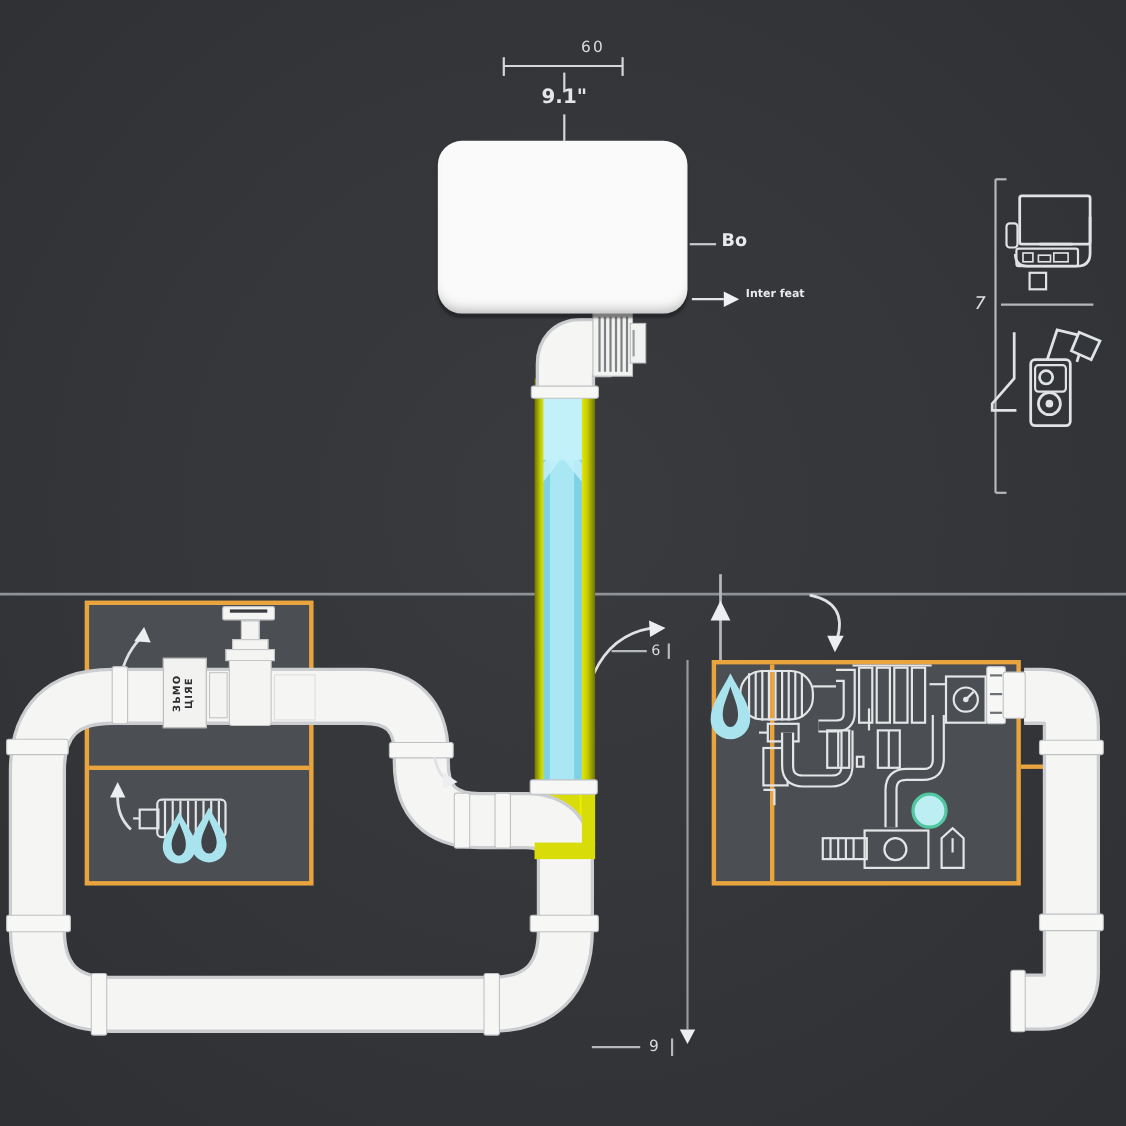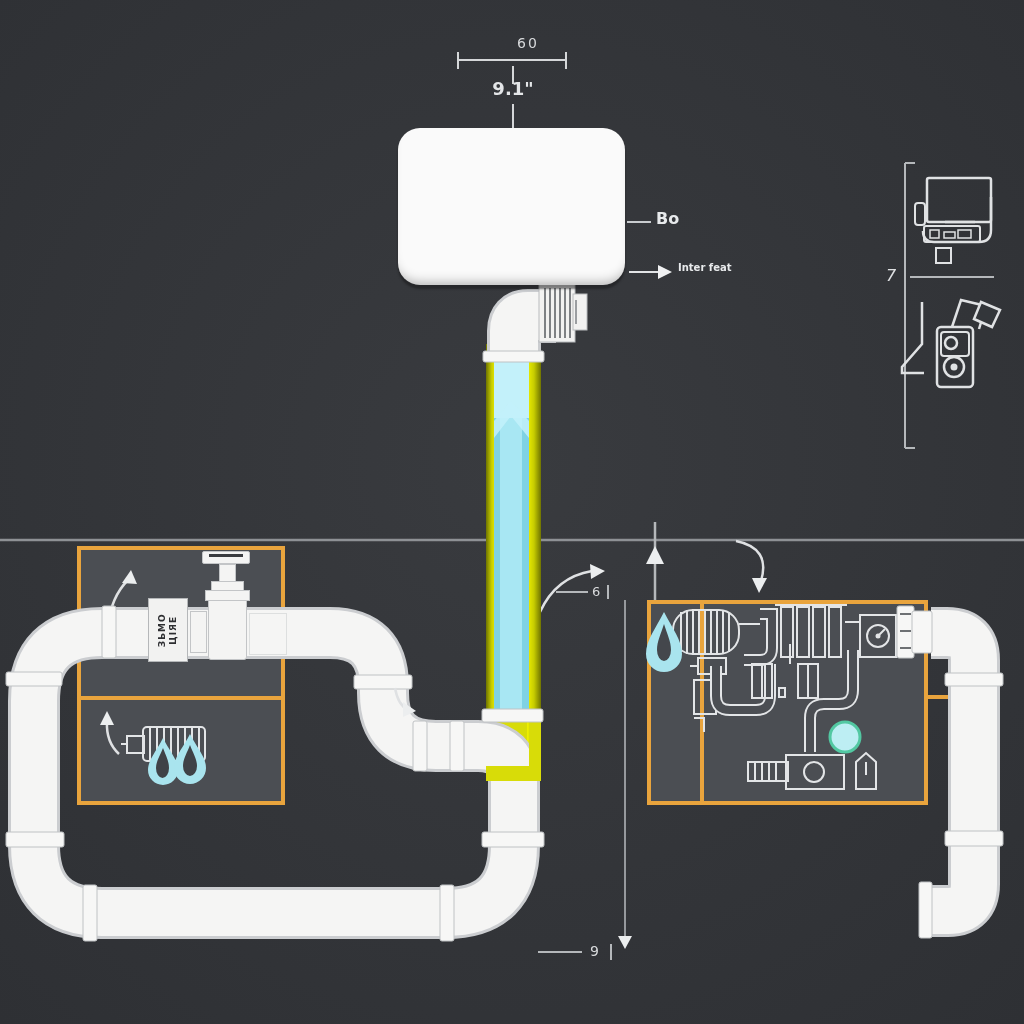--- a/index.html
+++ b/index.html
@@ -292,21 +292,21 @@
   <div class="white-part" style="left:190px;top:611px;width:17px;height:42px;"></div>
 
   <div class="white-part" style="left:202px;top:551px;width:48px;height:13px;border-radius:2px;"></div>
   <div class="abs" style="left:209px;top:554px;width:34px;height:3px;background:#3a3c40;"></div>
   <div class="white-part" style="left:219px;top:564px;width:17px;height:19px;"></div>
   <div class="white-part" style="left:211px;top:581px;width:33px;height:10px;"></div>
   <div class="white-part" style="left:205px;top:590px;width:45px;height:11px;"></div>
   <div class="white-part" style="left:208px;top:600px;width:39px;height:60px;border-radius:0 0 3px 3px;"></div>
   <div class="abs" style="left:249px;top:613px;width:38px;height:42px;border:1.5px solid #cfd2d4;opacity:.65;"></div>
 
-  <div class="lbl" style="left:474px;top:36px;width:108px;text-align:center;font-size:14px;letter-spacing:2px;color:#d8dadc;">60</div>
+  <div class="lbl" style="left:485px;top:36px;width:108px;text-align:center;font-size:14px;letter-spacing:2px;color:#d8dadc;">60</div>
   <div class="lbl" style="left:462px;top:80px;width:102px;text-align:center;font-size:18px;font-weight:bold;color:#e4e6e8;">9.1"</div>
   <div class="lbl" style="left:656px;top:211px;font-size:16px;font-weight:bold;">Bo</div>
   <div class="lbl" style="left:678px;top:263px;font-size:10px;font-weight:600;">Inter feat</div>
   <div class="lbl" style="left:592px;top:585px;font-size:13px;color:#d8dadc;">6</div>
   <div class="lbl" style="left:886px;top:268px;font-size:16px;font-style:italic;color:#dfe1e3;">7</div>
   <div class="lbl" style="left:590px;top:944px;font-size:14px;color:#d8dadc;">9</div>
 
 </div>
 
 </body></html>

